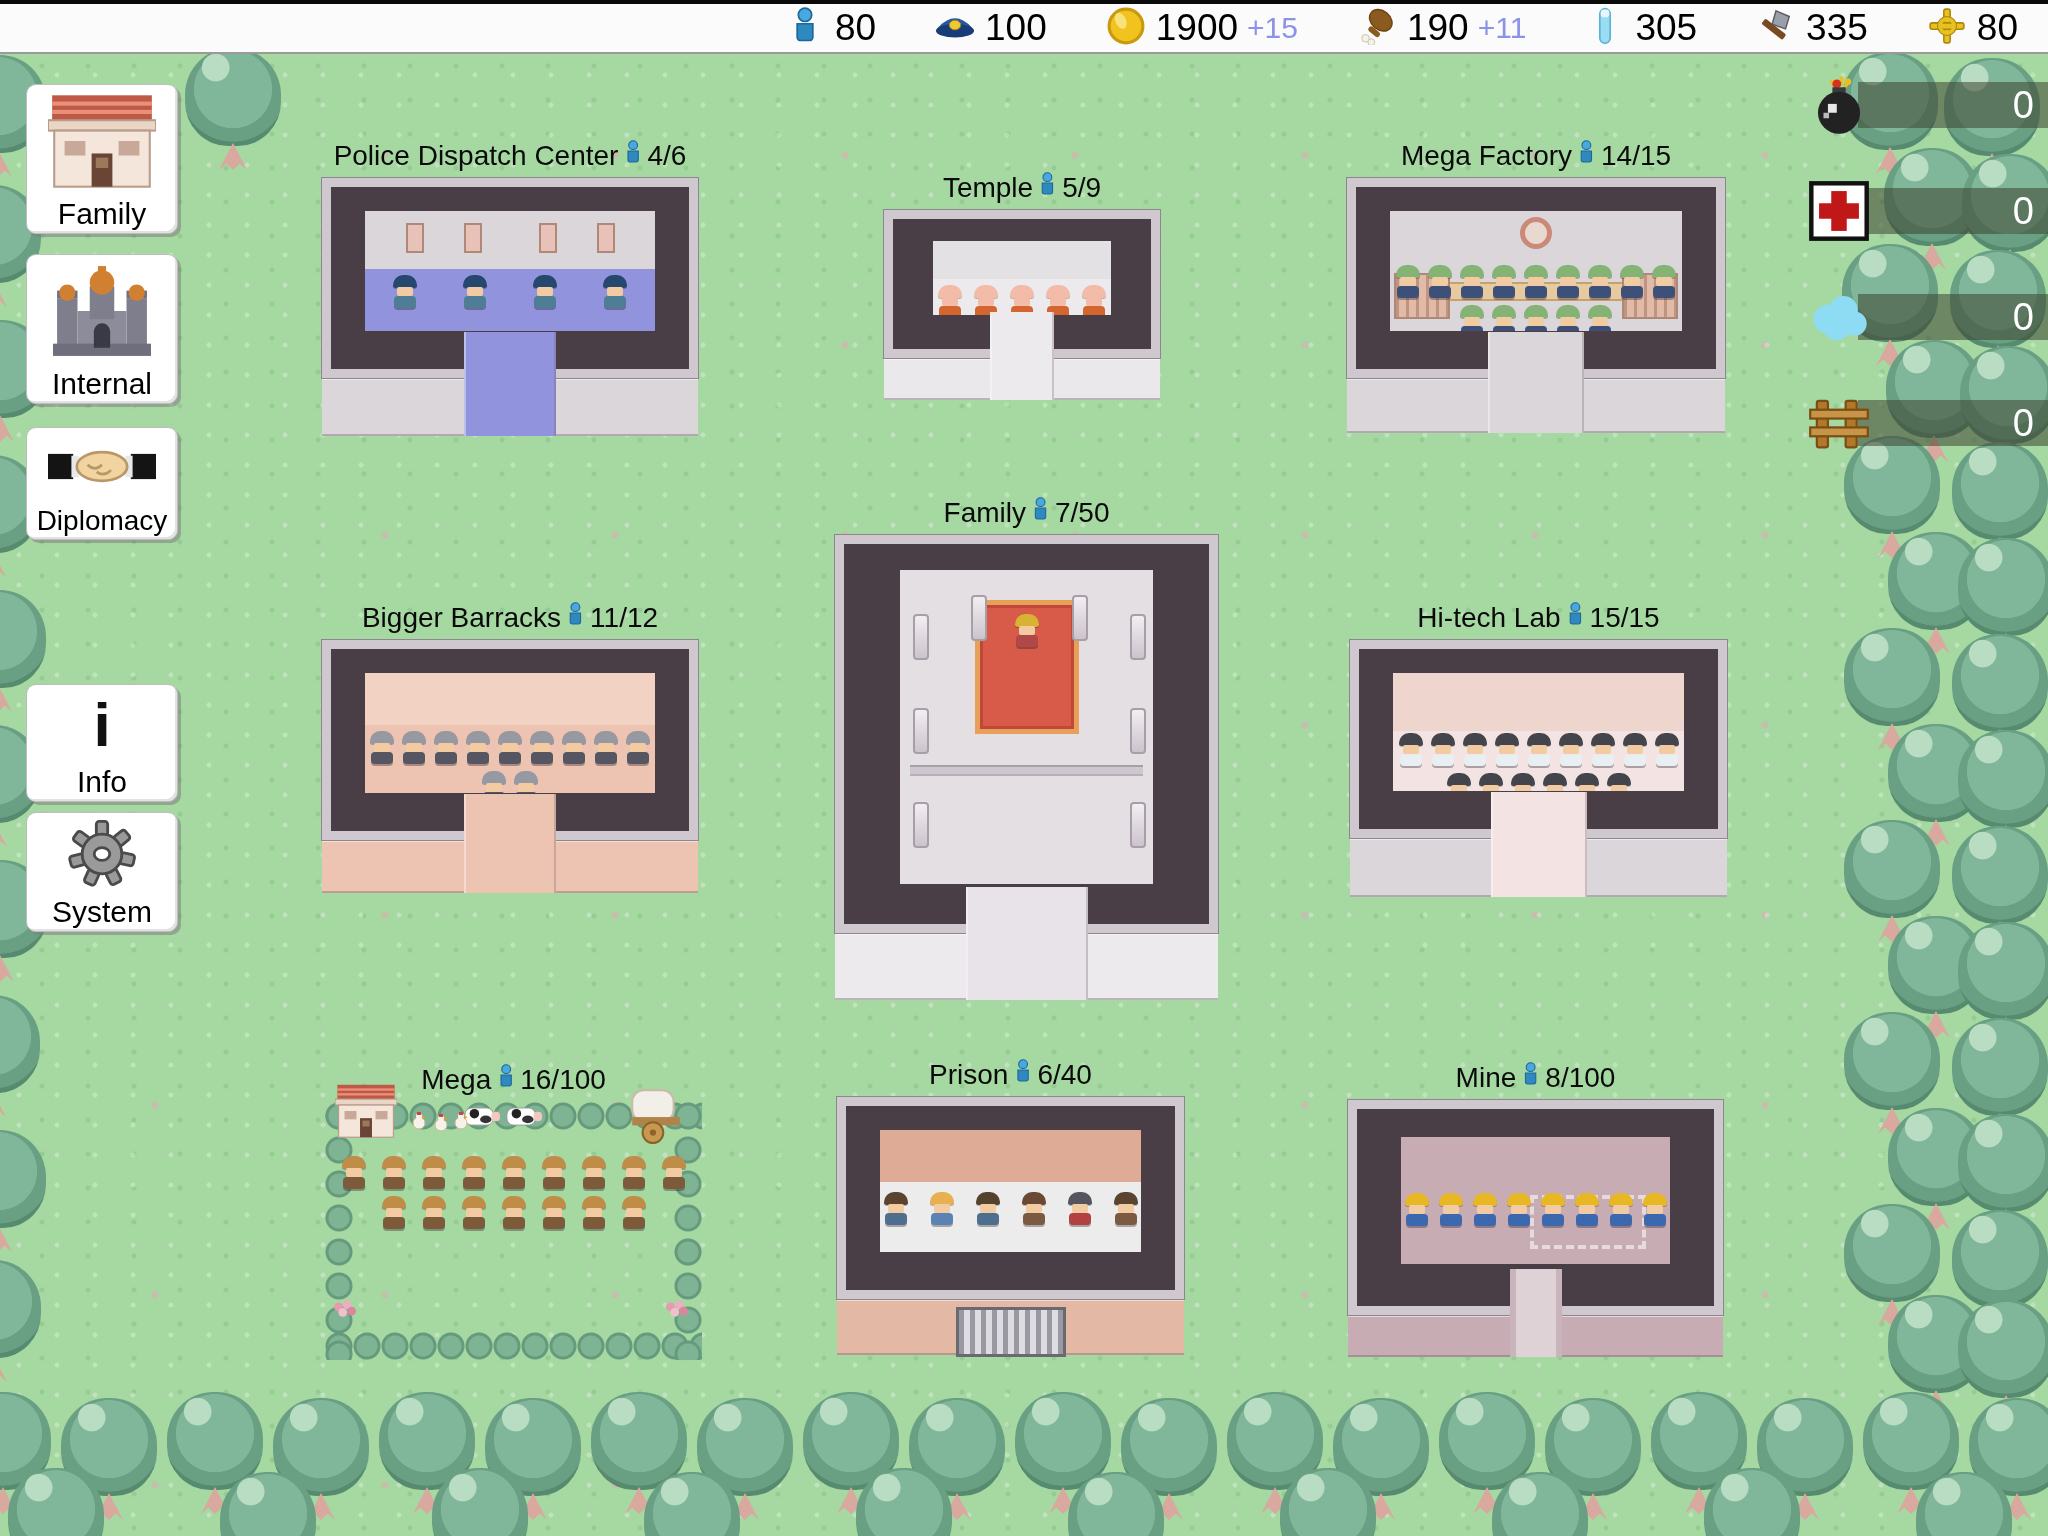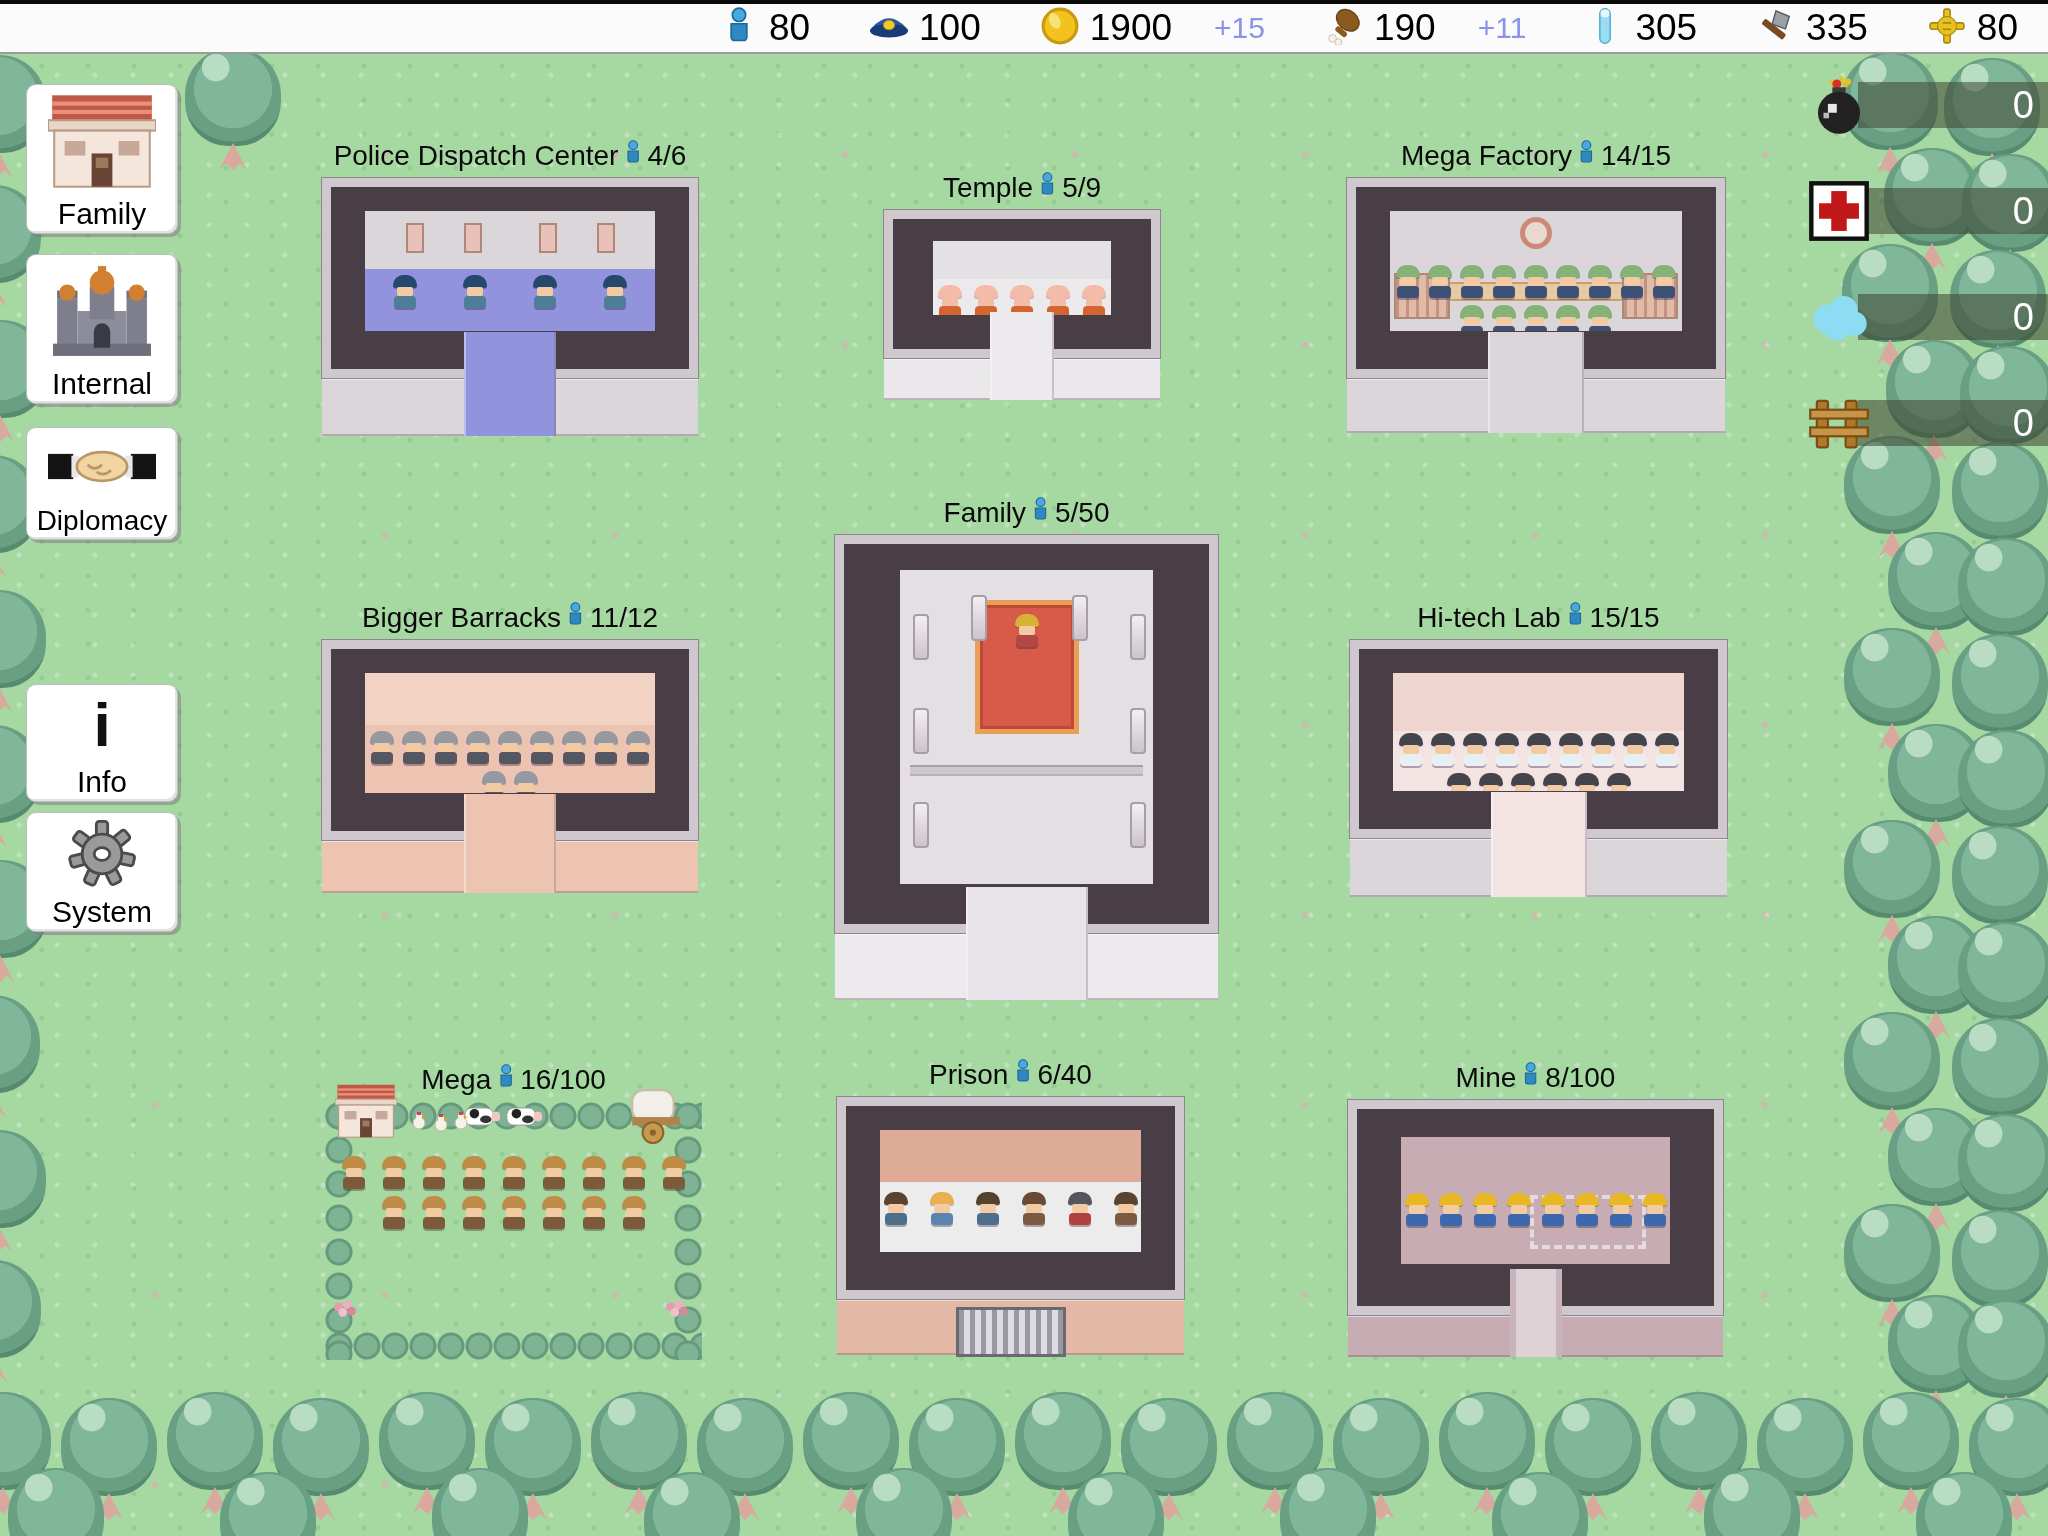--- a/index.html
+++ b/index.html
@@ -13,21 +13,21 @@
     background-size:38px 30px,46px 34px,230px 190px;
     background-position:0 0,19px 15px,40px 60px;}
   
   .topbar{position:absolute;left:0;top:0;right:0;height:48px;background:#fbfbfb;
     border-top:4px solid #0a0a0a;border-bottom:2px solid #9a9a9a;display:flex;align-items:center;z-index:10;}
   .tb-title{padding-left:12px;font-size:35px;color:#000;white-space:nowrap;}
   #resources{display:flex;align-items:center;margin-left:auto;padding-right:30px;gap:58px;}
   .res-group{display:flex;align-items:center;gap:9px;}
   .res-group .icon svg{height:38px;width:42px;}
   .res-value{font-size:37px;color:#000;}
-  .res-delta{font-size:30px;margin-left:33px;}
+  .res-delta{font-size:30px;}
   
   .side-btn{position:absolute;left:26px;width:152px;background:#fff;border:1px solid #bdbdbd;border-radius:10px;
     box-shadow:3px 3px 0 rgba(125,125,125,.55), inset -2px -2px 0 #e2e2e2;display:flex;flex-direction:column;
     align-items:center;justify-content:flex-end;padding-bottom:4px;z-index:9;cursor:pointer;box-sizing:border-box;}
   .side-icon{flex:1;display:flex;align-items:center;justify-content:center;}
   .info-glyph{font-size:62px;font-weight:bold;color:#111;line-height:1;}
   .side-label{font-size:30px;color:#000;line-height:1.05;}
   
   .status-row{position:absolute;right:0;width:242px;height:66px;z-index:8;}
   .status-bar{position:absolute;left:52px;right:0;top:10px;height:46px;background:rgba(62,68,48,.55);
@@ -361,21 +361,21 @@
         </div>
         <div class="b-stem tex-vbrick" style="width: 96px; top: 154px; background: rgb(218, 214, 218);"></div>
       </div>
       <div class="building" style="left: 835px; top: 535px; width: 383px; height: 465px;">
         <div class="b-label">
           <div class="b-name">Family</div>
           <div class="b-glyph"><svg viewBox="0 0 20 34">
               <circle cx="10" cy="7" r="6" fill="#4aa8e0" stroke="#1c6898" stroke-width="1.5"></circle>
               <path d="M3 15 h14 v12 a3 3 0 0 1 -3 3 h-8 a3 3 0 0 1 -3 -3 z" fill="#2f88c0" stroke="#1c6898" stroke-width="1.5"></path>
             </svg></div>
-          <div class="b-count">5/50</div>
+          <div class="b-count">7/50</div>
         </div>
         <div class="b-apron tex-columns" style="top: 398px; background: rgb(236, 234, 236);"></div>
         <div class="b-main" style="height: 398px;">
           <div class="b-floor tex-vstripes" style="background: rgb(227, 223, 227); inset: 26px 56px 40px;">
             <div class="b-carpet"></div>
             <div class="b-pillar" style="left: 5%; top: 14%;"></div>
             <div class="b-pillar" style="left: 5%; top: 44%;"></div>
             <div class="b-pillar" style="left: 5%; top: 74%;"></div>
             <div class="b-pillar" style="left: 91%; top: 14%;"></div>
             <div class="b-pillar" style="left: 91%; top: 44%;"></div>

